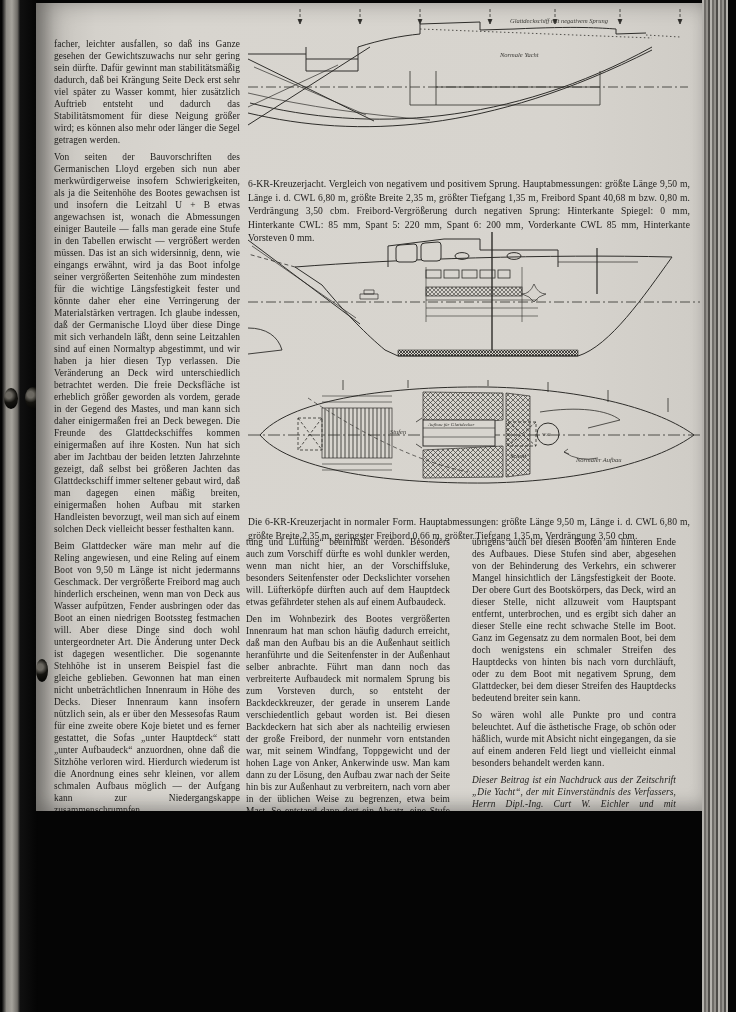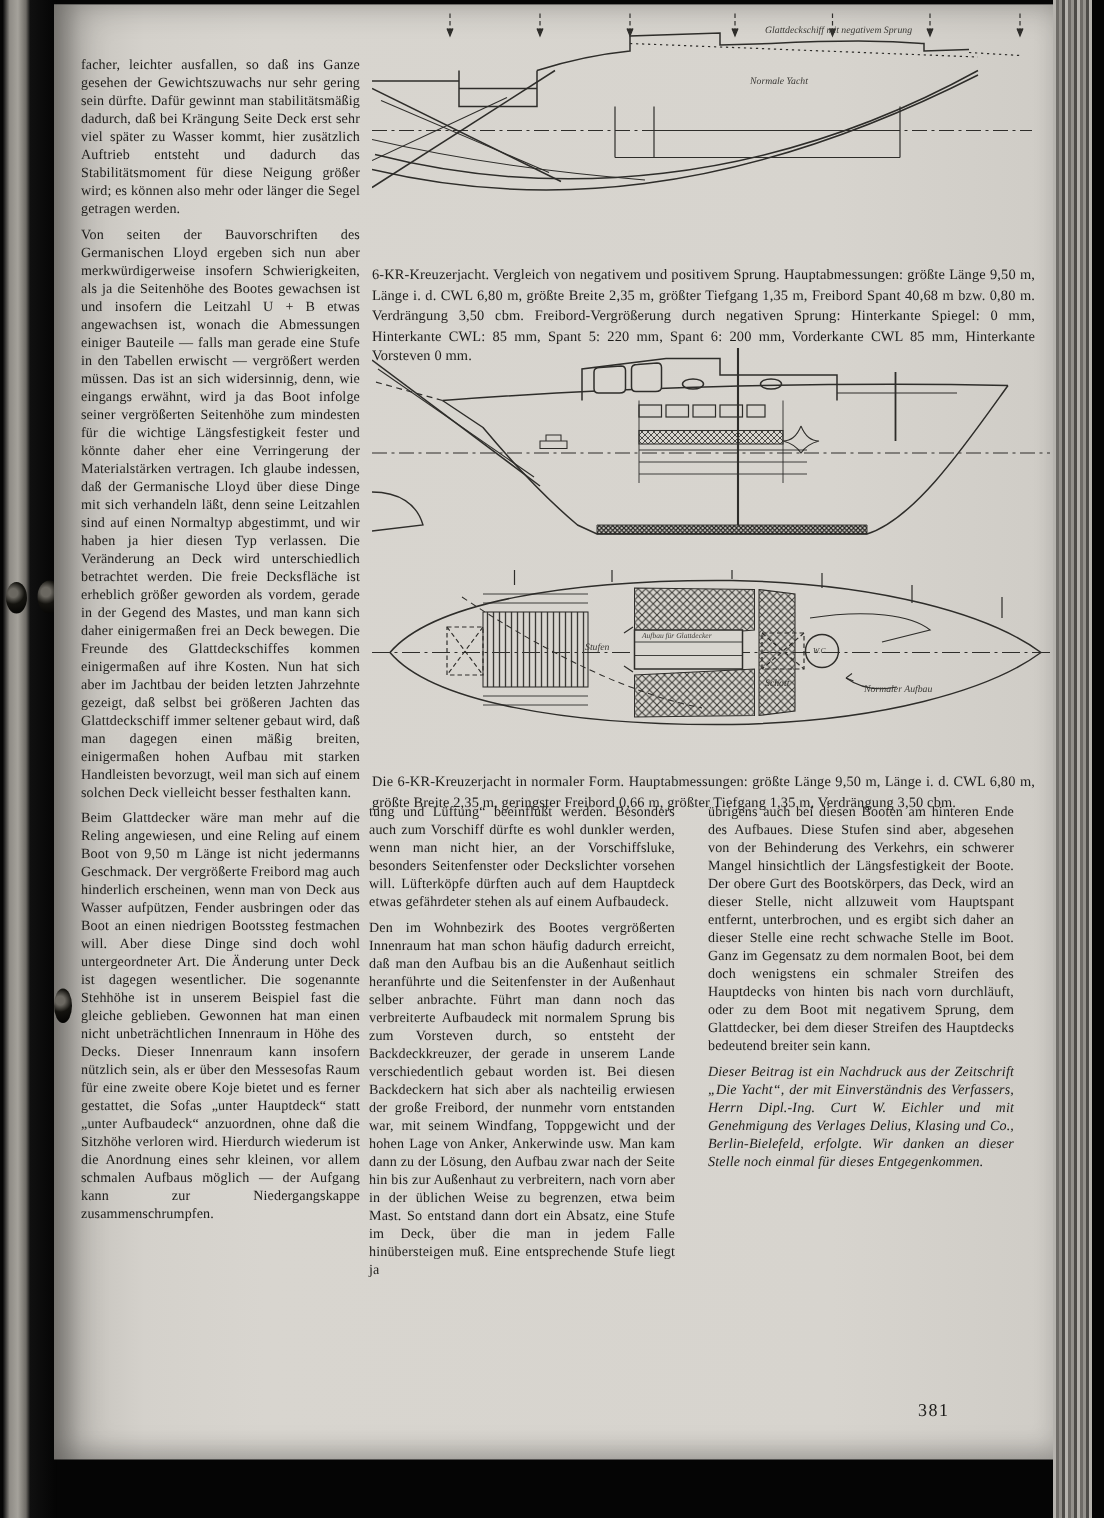--- a/index.html
+++ b/index.html
@@ -11,21 +11,21 @@
   
   .facing-page-edge{
     position:absolute;left:2px;top:0;width:18px;height:1012px;
     background:linear-gradient(90deg,#0a0a0a 0%,#8f8c86 25%,#a5a29b 55%,#6e6b66 85%,#121212 100%);
   }
   .gutter-shadow{
     position:absolute;left:20px;top:0;width:18px;height:1012px;
     background:linear-gradient(90deg,#101010,#040404);
   }
   .scan-page{
-    position:absolute;left:36px;top:3px;width:666px;height:970px;
+    position:absolute;left:36px;top:3px;width:666px;height:808px;
     background:linear-gradient(90deg,#a9a6a0 0px,#c6c3bd 18px,#d4d1cb 60px,#d8d5cf 140px,#d7d4ce 78%,#cfccc6 100%);
     box-shadow:inset 14px 0 22px rgba(0,0,0,.28), inset 0 -6px 14px rgba(0,0,0,.12);
     overflow:hidden;
   }
   .book-edges-right{
     position:absolute;left:702px;top:0;width:26px;height:1012px;
     background:repeating-linear-gradient(90deg,#c9c6c0 0 2px,#7a7772 2px 4px,#a3a09a 4px 6px,#55534f 6px 8px);
     opacity:.9;
   }
   .right-black{position:absolute;left:728px;top:0;width:8px;height:1012px;background:#050505;}
@@ -254,20 +254,21 @@
 
   <div class="caption" style="left:212px;top:484px;width:442px;">Die 6-KR-Kreuzerjacht in normaler Form. Hauptabmessungen: größte Länge 9,50 m, Länge i. d. CWL 6,80 m, größte Breite 2,35 m, geringster Freibord 0,66 m, größter Tiefgang 1,35 m, Verdrängung 3,50 cbm.</div>
 
   <div class="col" style="left:210px;top:533px;width:204px;height:402px;">
     <p>tung und Lüftung“ beeinflußt werden. Besonders auch zum Vorschiff dürfte es wohl dunkler werden, wenn man nicht hier, an der Vorschiffsluke, besonders Seitenfenster oder Deckslichter vorsehen will. Lüfterköpfe dürften auch auf dem Hauptdeck etwas gefährdeter stehen als auf einem Aufbaudeck.</p>
     <p>Den im Wohnbezirk des Bootes vergrößerten Innenraum hat man schon häufig dadurch erreicht, daß man den Aufbau bis an die Außenhaut seitlich heranführte und die Seitenfenster in der Außenhaut selber anbrachte. Führt man dann noch das verbreiterte Aufbaudeck mit normalem Sprung bis zum Vorsteven durch, so entsteht der Backdeckkreuzer, der gerade in unserem Lande verschiedentlich gebaut worden ist. Bei diesen Backdeckern hat sich aber als nachteilig erwiesen der große Freibord, der nunmehr vorn entstanden war, mit seinem Windfang, Toppgewicht und der hohen Lage von Anker, Ankerwinde usw. Man kam dann zu der Lösung, den Aufbau zwar nach der Seite hin bis zur Außenhaut zu verbreitern, nach vorn aber in der üblichen Weise zu begrenzen, etwa beim Mast. So entstand dann dort ein Absatz, eine Stufe im Deck, über die man in jedem Falle hinübersteigen muß. Eine entsprechende Stufe liegt ja</p>
   </div>
 
   <div class="col" style="left:424px;top:533px;width:204px;height:402px;margin-left:12px;">
     <p>übrigens auch bei diesen Booten am hinteren Ende des Aufbaues. Diese Stufen sind aber, abgesehen von der Behinderung des Verkehrs, ein schwerer Mangel hinsichtlich der Längsfestigkeit der Boote. Der obere Gurt des Bootskörpers, das Deck, wird an dieser Stelle, nicht allzuweit vom Hauptspant entfernt, unterbrochen, und es ergibt sich daher an dieser Stelle eine recht schwache Stelle im Boot. Ganz im Gegensatz zu dem normalen Boot, bei dem doch wenigstens ein schmaler Streifen des Hauptdecks von hinten bis nach vorn durchläuft, oder zu dem Boot mit negativem Sprung, dem Glattdecker, bei dem dieser Streifen des Hauptdecks bedeutend breiter sein kann.</p>
+    <p>So wären wohl alle Punkte pro und contra beleuchtet. Auf die ästhetische Frage, ob schön oder häßlich, wurde mit Absicht nicht eingegangen, da sie auf einem anderen Feld liegt und vielleicht einmal besonders behandelt werden kann.</p>
     <p class="credit">Dieser Beitrag ist ein Nachdruck aus der Zeitschrift „Die Yacht“, der mit Einverständnis des Verfassers, Herrn Dipl.-Ing. Curt W. Eichler und mit Genehmigung des Verlages Delius, Klasing und Co., Berlin-Bielefeld, erfolgte. Wir danken an dieser Stelle noch einmal für dieses Entgegenkommen.</p>
   </div>
 
   <div class="page-number">381</div>
 </div>
 
 <div class="book-edges-right"></div>
 <div class="right-black"></div>
 
 <div class="watermark">© yachtsportmuseum.de</div>

